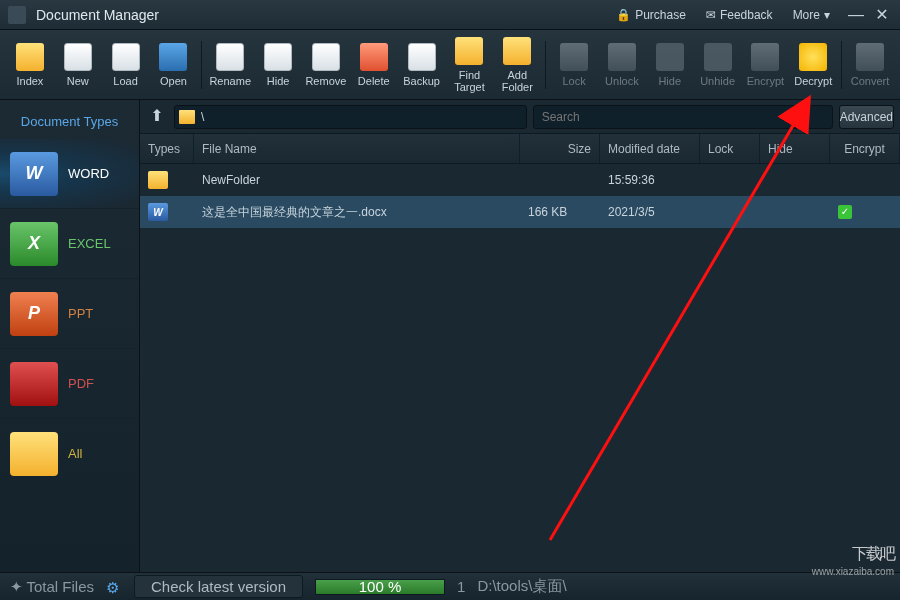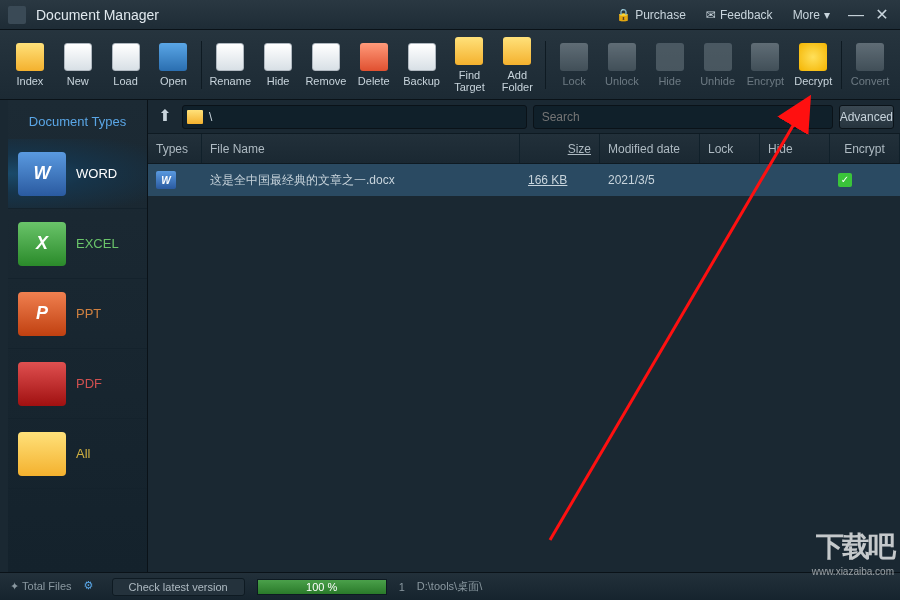--- a/index.html
+++ b/index.html
@@ -19,21 +19,21 @@
 .toolbar .sep { width: 1px; height: 48px; background: #0e1a22; margin: 0 4px; }
 
 .ic-folder { background: linear-gradient(#ffe17a,#f4b12e); }
 .ic-doc { background: linear-gradient(#ffffff,#d8e0e6); border: 1px solid #b0b8c0; }
 .ic-blue { background: linear-gradient(#5aa6e6,#2a6eb0); }
 .ic-red { background: linear-gradient(#ff9a7a,#e05030); }
 .ic-grey { background: linear-gradient(#a8b4bc,#6a7880); }
 .ic-yellowface { background: radial-gradient(circle,#ffe05a,#f4b400); border-radius: 50%; }
 .ic-cloud { background: #7a8890; border-radius: 50% 50% 40% 40%; }
 
-.body { display: flex; height: 472px; margin-left: 8px; }
+.body { display: flex; height: 472px; }
 .sidebar { width: 140px; background: linear-gradient(#1c2a34,#14222c); border-right: 1px solid #0a1218; }
 .sidebar h3 { color: #5aa6e6; font-size: 13px; text-align: center; padding: 14px 0 10px; font-weight: 500; }
 .sidebar .type { height: 70px; display: flex; align-items: center; padding-left: 10px; gap: 10px; cursor: pointer; border-bottom: 1px solid #14222c; }
 .sidebar .type.sel { background: radial-gradient(ellipse at left,#1a4a6a 0%,#16344a 40%,transparent 90%); }
 .sidebar .type .dicn { width: 48px; height: 44px; border-radius: 4px; display: flex; align-items: center; justify-content: center; font-weight: bold; font-size: 18px; font-style: italic; color: #fff; }
 .dicn.word { background: linear-gradient(#5a9ae0,#2a5aa0); }
 .dicn.excel { background: linear-gradient(#6ac46a,#2a8a2a); }
 .dicn.ppt { background: linear-gradient(#f08050,#c04010); }
 .dicn.pdf { background: linear-gradient(#e05050,#a01010); }
 .dicn.all { background: linear-gradient(#ffe17a,#f4b12e); color: #8a6a10; }
@@ -49,43 +49,43 @@
 .pathbar .up { width: 22px; height: 22px; color: #c8d4dc; text-align: center; cursor: pointer; }
 .pathbar .path { flex: 1; height: 24px; background: #10202a; border: 1px solid #0a1218; border-radius: 3px; display: flex; align-items: center; padding: 0 4px; gap: 6px; color: #c8d4dc; font-size: 12px; }
 .pathbar .path .pf { width: 16px; height: 14px; background: linear-gradient(#ffe17a,#f4b12e); border-radius: 1px; }
 .pathbar .search { width: 300px; height: 24px; background: #10202a; border: 1px solid #0a1218; border-radius: 3px; color: #8a98a0; font-size: 12px; padding: 0 8px; }
 .pathbar .advbtn { height: 24px; padding: 0 0; background: linear-gradient(#3a4852,#26343e); border: 1px solid #0a1218; border-radius: 3px; color: #c8d4dc; font-size: 12px; cursor: pointer; }
 
 .cols { height: 30px; background: linear-gradient(#22303a,#1a2832); border-bottom: 1px solid #0e1a22; display: flex; align-items: center; color: #aebac2; font-size: 12px; }
 .cols div { padding: 0 8px; border-right: 1px solid #10202a; height: 100%; display: flex; align-items: center; }
 .c-types { width: 54px; }
 .c-name { flex: 1; }
-.c-size { width: 80px; justify-content: flex-end; text-decoration: underline; }
+.c-size { width: 80px; justify-content: flex-end; }
 .c-mod { width: 100px; }
 .c-lock { width: 60px; }
 .c-hide { width: 70px; }
 .c-enc { width: 70px; justify-content: center; }
 
 .rows { flex: 1; overflow: auto; }
 .row { height: 32px; display: flex; align-items: center; color: #c8d4dc; font-size: 12px; }
 .row.sel { background: #2a4a62; }
 .row > div { padding: 0 8px; }
 .row .ficon { width: 20px; height: 18px; border-radius: 2px; }
 .row .ficon.folder { background: linear-gradient(#ffe17a,#f4b12e); }
 .row .ficon.word { background: linear-gradient(#5a9ae0,#2a5aa0); display: flex; align-items: center; justify-content: center; color: #fff; font-size: 10px; font-weight: bold; font-style: italic; }
 .row .check { width: 14px; height: 14px; background: #3ac43a; border-radius: 2px; color: #fff; font-size: 10px; text-align: center; line-height: 14px; }
 
-.statusbar { height: 28px; background: linear-gradient(#22303a,#16242e); border-top: 1px solid #0a1218; display: flex; align-items: center; color: #8a98a0; font-size: 11px; gap: 12px; padding: 4px 10px; }
+.statusbar { height: 28px; background: linear-gradient(#22303a,#16242e); border-top: 1px solid #0a1218; display: flex; align-items: center; color: #8a98a0; font-size: 15px; gap: 12px; padding: 4px 10px; }
 .statusbar .statbtn { padding: 2px 16px; background: #24323c; border: 1px solid #0e1a22; border-radius: 3px; cursor: pointer; color:#aebac2; }
 .statusbar .prog { width: 130px; height: 16px; background: linear-gradient(#4aa04a,#2a7a2a); border: 1px solid #0e1a22; text-align: center; color: #fff; line-height: 14px; }
 .statusbar .gear { width: 16px; height: 16px; color: #5aa6e6; }
 
 .arrow { position: absolute; pointer-events: none; }
 .watermark { position: absolute; right: 6px; bottom: 22px; color: rgba(255,255,255,0.55); font-size: 10px; text-align: right; line-height: 1.3; }
-.watermark .big { font-size: 28px; font-weight: bold; color: rgba(255,255,255,0.75); letter-spacing: -2px; }
+.watermark .big { font-size: 16px; font-weight: normal; color: rgba(255,255,255,0.75); letter-spacing: -2px; }
 </style>
 </head>
 <body>
 
 <div class="titlebar">
   <div class="app-icon"></div>
   <div class="title">Document Manager</div>
   <div class="spacer"></div>
   <div class="topbtn">
       <span>🔒</span>
@@ -167,20 +167,31 @@
       <div class="c-types">Types</div>
       <div class="c-name">File Name</div>
       <div class="c-size">Size</div>
       <div class="c-mod">Modified date</div>
       <div class="c-lock">Lock</div>
       <div class="c-hide">Hide</div>
       <div class="c-enc">Encrypt</div>
     </div>
 
     <div class="rows">
+      <div class="row">
+        <div class="c-types">
+            <div class="ficon folder"></div>
+          </div>
+        <div class="c-name">NewFolder</div>
+        <div class="c-size"></div>
+        <div class="c-mod">15:59:36</div>
+        <div class="c-lock"></div>
+          <div class="c-hide"></div>
+          <div class="c-enc"></div>
+      </div>
       <div class="row sel">
         <div class="c-types">
             <div class="ficon word">W</div>
           </div>
         <div class="c-name">这是全中国最经典的文章之一.docx</div>
         <div class="c-size">166 KB</div>
         <div class="c-mod">2021/3/5</div>
         <div class="c-lock"></div>
           <div class="c-hide"></div>
         <div class="c-enc">

